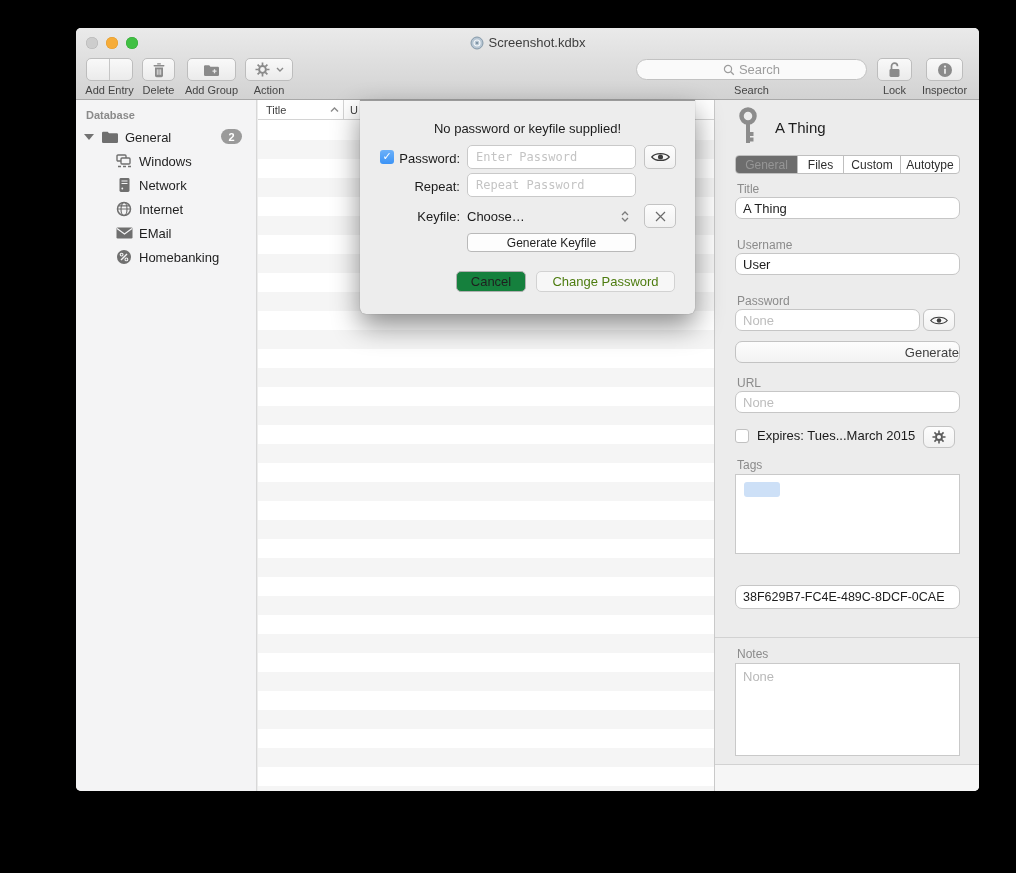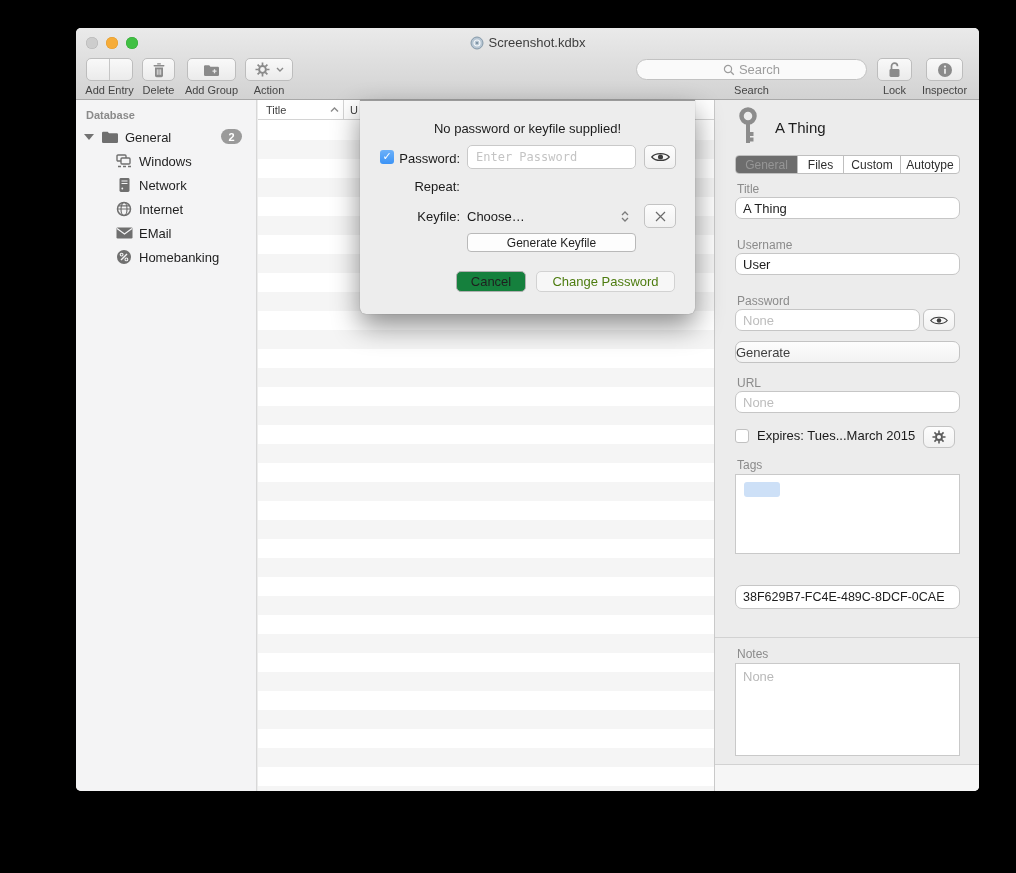--- a/index.html
+++ b/index.html
@@ -67,21 +67,21 @@
     border:1px solid #bfbfbf; border-radius:4px; overflow:hidden; background:#fff;
     font-size:12px; }
   .seg > div { display:flex; align-items:center; justify-content:center; color:#2e2e2e;
     border-left:1px solid #bfbfbf; }
   .seg > div:first-child { border-left:none; background:#6d6d6d; color:#969696; }
   .small-btn { position:absolute; width:32px; height:22px; border:1px solid #c3c3c3; border-radius:6px;
     background:linear-gradient(#fdfdfd,#f1f1f1); display:flex; align-items:center;
     justify-content:center; color:#3c3c3c; }
   .wide-btn { position:absolute; left:20px; width:225px; height:22px; border:1px solid #c3c3c3;
     border-radius:7px; background:linear-gradient(#fdfdfd,#f3f3f3); font-size:13px; color:#3f3f3f;
-    display:flex; align-items:center; justify-content:flex-start; }
+    display:flex; align-items:center; justify-content:flex-end; }
   .checkbox { width:14px; height:14px; border-radius:3px; background:#fff; border:1px solid #c1c1c1; }
   .checkbox.checked { background:linear-gradient(#6db1f9,#3b93f6); border-color:#2f7fe8;
     color:#fff; font-size:11px; line-height:13px; text-align:center; border:none; }
   .expires-row { position:absolute; left:20px; top:328px; display:flex; align-items:center; gap:8px;
     font-size:13px; color:#1a1a1a; }
   .tags-box { position:absolute; left:20px; top:374px; width:225px; height:80px; background:#fff;
     border:1px solid #c9c9c9; }
   .tag-pill { position:absolute; left:8px; top:7px; width:36px; height:15px; border-radius:3px;
     background:#cde0f7; }
   .insp-sep { position:absolute; left:0; right:0; height:1px; background:#d2d2d2; }
@@ -357,20 +357,21 @@
     <div class="sheet-label" style="left:36px;top:50px;width:64px;">Password:</div>
     <input class="sheet-input" style="top: 44px;" placeholder="Enter Password">
     <div class="sheet-small-btn" style="top:44px;">
       <svg width="19" height="12" viewBox="0 0 24 14">
           <path d="M1 7C5.5 1.2 18.5 1.2 23 7C18.5 12.8 5.5 12.8 1 7Z" fill="none" stroke="currentColor" stroke-width="1.6"></path>
           <circle cx="12" cy="7" r="3.2" fill="currentColor"></circle>
         </svg>
     </div>
 
     <div class="sheet-label" style="left:36px;top:78px;width:64px;">Repeat:</div>
+    <input class="sheet-input" style="top: 72px;" placeholder="Repeat Password">
 
     <div class="sheet-label" style="left:36px;top:108px;width:64px;">Keyfile:</div>
     <div class="popup">
       <span>Choose…</span>
       <span class="stepper">
         <svg width="8" height="5" viewBox="0 0 8 5">
             <path d="M1 4l3-3 3 3" fill="none" stroke="currentColor" stroke-width="1.3"></path>
           </svg>
         <svg width="8" height="5" viewBox="0 0 8 5">
             <path d="M1 1l3 3 3-3" fill="none" stroke="currentColor" stroke-width="1.3"></path>

